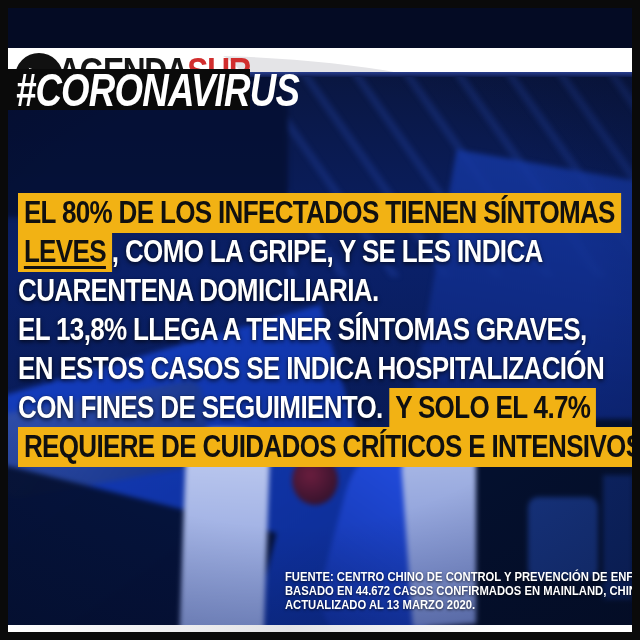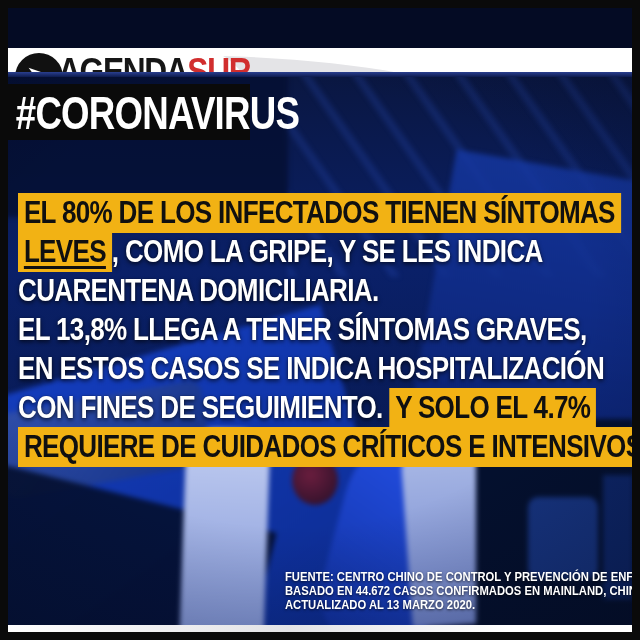--- a/index.html
+++ b/index.html
@@ -49,22 +49,22 @@
   .ph-equip2 { left:595px; top:398px; width:30px; height:124px; background:#0d2566; }
   .ph-red-dot { left:284px; top:378px; width:46px; height:50px; border-radius:50%; opacity:.85;
      background:radial-gradient(circle at 40% 40%, #7a1a2c, #3c0d18 75%); }
   .ph-dark-bl { left:-40px; top:418px; width:290px; height:190px; transform:rotate(14deg);
      background:#041030; opacity:.9; }
   .ph-dark-top { left:-20px; top:-10px; width:300px; height:150px; background:#050f33; opacity:.85; }
   .photo-vignette { position:absolute; inset:0;
      background:radial-gradient(120% 100% at 45% 42%, rgba(0,0,0,0) 40%, rgba(3,6,20,.55) 100%); }
 
   
-  .title-box { position:absolute; left:0; top:76px; width:242px; height:56px; background:#0a0a0a;
-     display:flex; align-items:center; }
+  .title-box { position:absolute; left:0; top:61px; width:242px; height:41px; background:#0a0a0a;
+     display:flex; align-items:center;font-style:italic; }
   .title-text { color:#ffffff; font-weight:bold; font-size:47px; line-height:47px; letter-spacing:-1px;
      white-space:nowrap; transform:scaleX(.78); transform-origin:0 50%; padding-left:10px; }
 
   
   .body-block { position:absolute; left:10px; top:141px; width:610px;margin-top:44px; }
   .bline { height:39px; line-height:39px; font-weight:bold; font-size:31px; letter-spacing:-.8px;
      white-space:nowrap; transform:scaleX(.84); transform-origin:0 50%; color:#ffffff;
      text-shadow:0 2px 5px rgba(0,0,0,.65), 0 0 2px rgba(0,0,0,.4); }
   .hl { background:#f2b214; color:#101010; padding:2px 7px 3px 7px; text-shadow:none; }
   .hl-underline { text-decoration:underline; text-decoration-thickness:3px; text-underline-offset:4px; }

